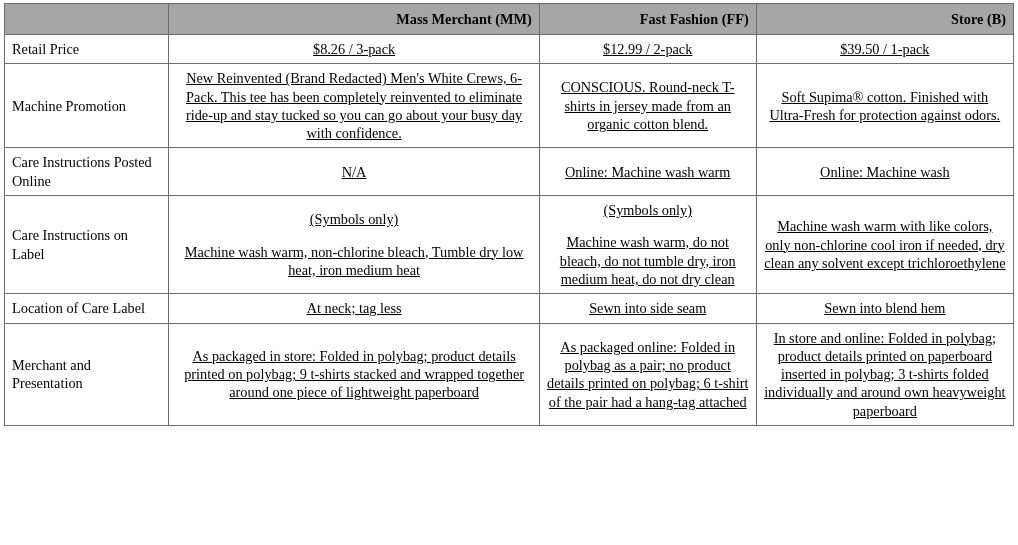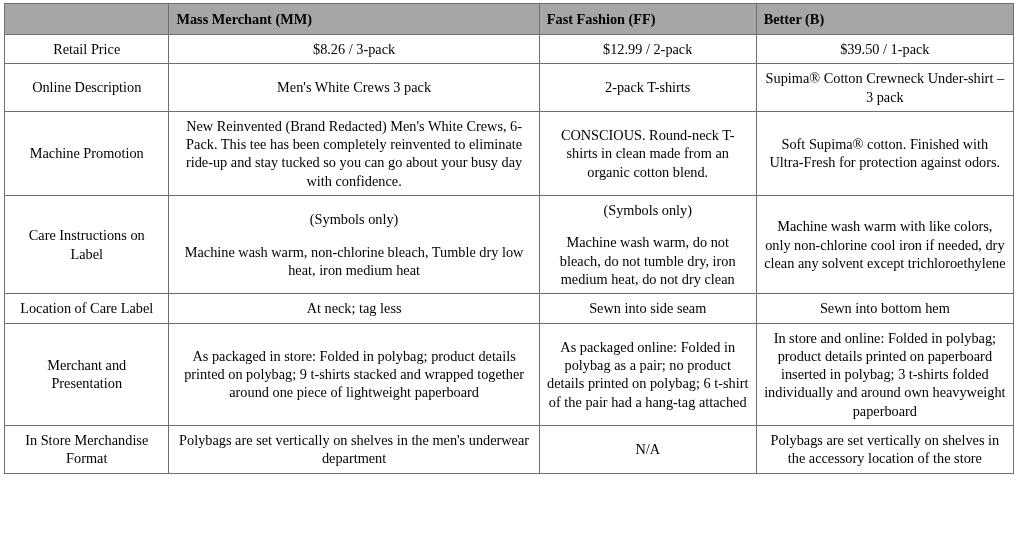--- a/index.html
+++ b/index.html
@@ -26,34 +26,35 @@
   table.comparison td, table.comparison th {
     border: 1px solid #6f6f6f;
     vertical-align: middle;
     padding: 5px 7px;
     font-size: 14.3px;
     line-height: 1.28;
   }
   thead th {
     background: #a6a6a6;
     font-weight: bold;
-    text-align: left;
+    text-align: right;
     height: 20px;
     font-size: 14.6px;
   }
   thead th.corner {
     background: #a6a6a6;
   }
   tbody td.rowlabel {
-    text-align: center;
+    text-align: left;
     font-weight: normal;
     width: 162px;
   }
   tbody td.cell {
     text-align: center;
+    text-decoration: underline;
   }
   col.c-label { width: 163px; }
   col.c-mm { width: 367px; }
   col.c-ff { width: 215px; }
   col.c-b  { width: 255px; }
   .justified {
     text-align: justify;
     text-align-last: center;
   }
 </style>
@@ -66,78 +67,72 @@
       <col class="c-label">
       <col class="c-mm">
       <col class="c-ff">
       <col class="c-b">
     </colgroup>
     <thead>
       <tr>
         <th class="corner"></th>
         <th>Mass Merchant (MM)</th>
         <th>Fast Fashion (FF)</th>
-        <th>Better (B)</th>
+        <th>Store (B)</th>
       </tr>
     </thead>
     <tbody>
 
       <tr>
         <td class="rowlabel">Retail Price</td>
         <td class="cell">$8.26 / 3-pack</td>
         <td class="cell">$12.99 / 2-pack</td>
         <td class="cell">$39.50 / 1-pack</td>
       </tr>
 
-      <tr>
-        <td class="rowlabel">Online Description</td>
-        <td class="cell">Men's White Crews 3 pack</td>
-        <td class="cell">2-pack T-shirts</td>
-        <td class="cell">Supima® Cotton Crewneck Under-shirt – 3 pack</td>
-      </tr>
 
       <tr>
         <td class="rowlabel">Machine Promotion</td>
         <td class="cell justified">New Reinvented (Brand Redacted) Men's White Crews, 6-Pack.  This tee has been completely reinvented to eliminate ride-up and stay tucked so you can go about your busy day with confidence.</td>
-        <td class="cell">CONSCIOUS. Round-neck T-shirts in clean made from an organic cotton blend.</td>
+        <td class="cell">CONSCIOUS. Round-neck T-shirts in jersey made from an organic cotton blend.</td>
         <td class="cell">Soft Supima® cotton.  Finished with Ultra-Fresh for protection against odors.</td>
       </tr>
 
+      <tr>
+        <td class="rowlabel">Care Instructions Posted Online</td>
+        <td class="cell">N/A</td>
+        <td class="cell">Online: Machine wash warm</td>
+        <td class="cell">Online: Machine wash</td>
+      </tr>
 
       <tr>
         <td class="rowlabel">Care Instructions on Label</td>
         <td class="cell">
           <div>(Symbols only)</div>
           <div style="height:14px"></div>
           <div>Machine wash warm, non-chlorine bleach, Tumble dry low heat, iron medium heat</div>
         </td>
         <td class="cell">
           <div>(Symbols only)</div>
           <div style="height:14px"></div>
           <div>Machine wash warm, do not bleach, do not tumble dry, iron medium heat, do not dry clean</div>
         </td>
         <td class="cell">Machine wash warm with like colors, only non-chlorine cool iron if needed, dry clean any solvent except trichloroethylene</td>
       </tr>
 
       <tr>
         <td class="rowlabel">Location of Care Label</td>
         <td class="cell">At neck; tag less</td>
         <td class="cell">Sewn into side seam</td>
-        <td class="cell">Sewn into bottom hem</td>
+        <td class="cell">Sewn into blend hem</td>
       </tr>
 
       <tr>
         <td class="rowlabel">Merchant and Presentation</td>
         <td class="cell">As packaged in store: Folded in polybag; product details printed on polybag; 9 t-shirts stacked and wrapped together around one piece of lightweight paperboard</td>
         <td class="cell">As packaged online: Folded in polybag as a pair; no product details printed on polybag; 6 t-shirt of the pair had a hang-tag attached</td>
         <td class="cell">In store and online: Folded in polybag; product details printed on paperboard inserted in polybag; 3 t-shirts folded individually and around own heavyweight paperboard</td>
       </tr>
 
-      <tr>
-        <td class="rowlabel">In Store Merchandise Format</td>
-        <td class="cell">Polybags are set vertically on shelves in the men's underwear department</td>
-        <td class="cell">N/A</td>
-        <td class="cell">Polybags are set vertically on shelves in the accessory location of the store</td>
-      </tr>
 
     </tbody>
   </table>
 </div>
 
 </body></html>

